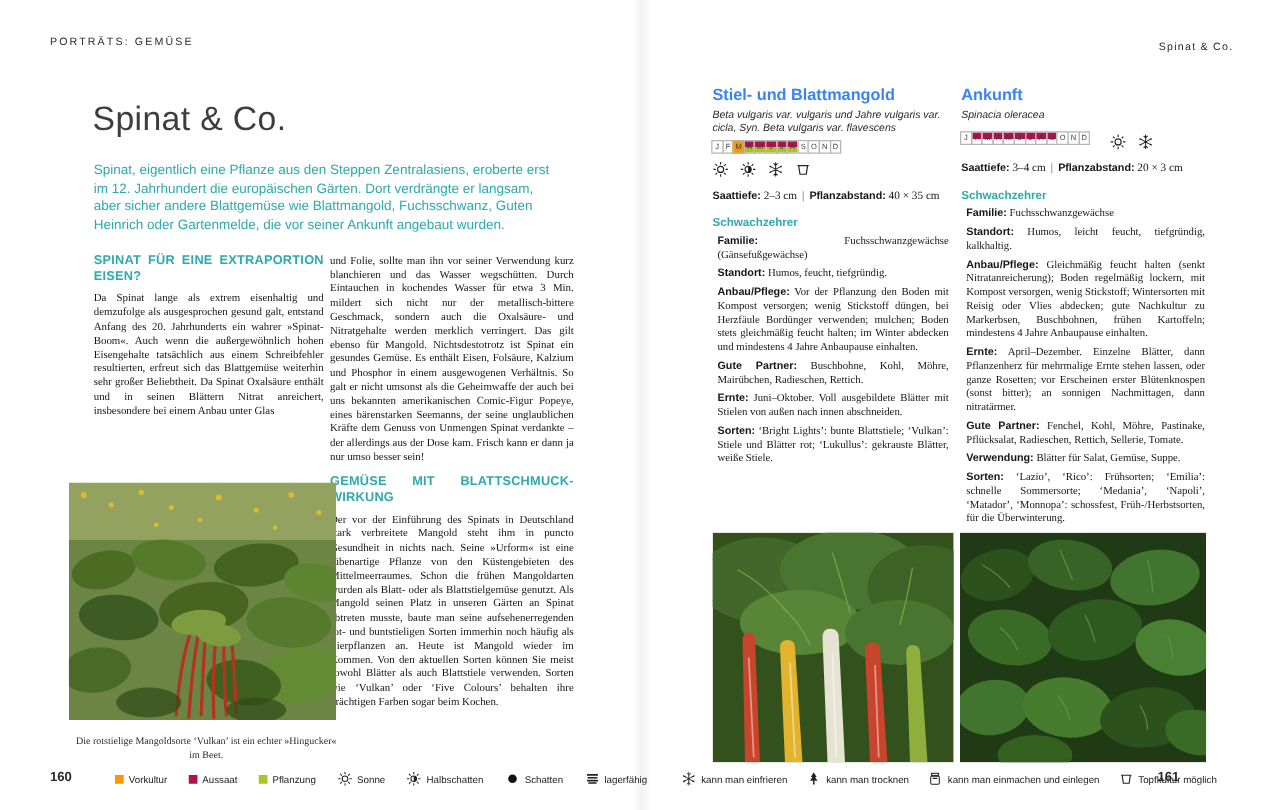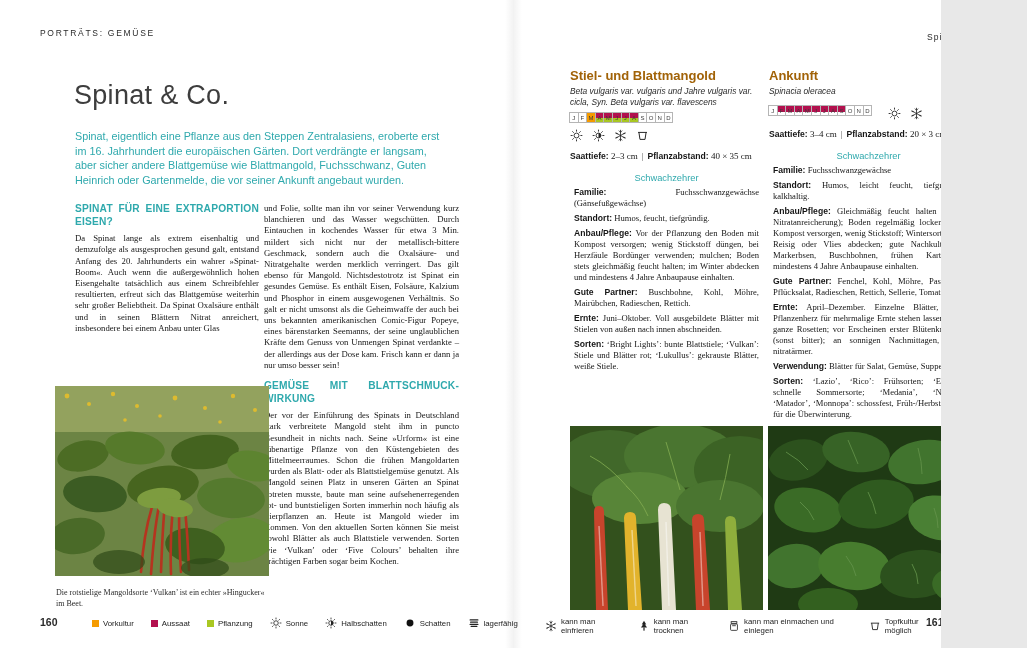--- a/index.html
+++ b/index.html
@@ -1,53 +1,53 @@
 <!DOCTYPE html>
 <html><head>
 <meta charset="utf-8">
 <style>
   html,body{margin:0;padding:0;background:#e8e8e8;}
-  #spread{position:relative;width:941px;height:648px;background:#ffffff;overflow:hidden;
+  #spread{position:relative;width:1027px;height:648px;background:#ffffff;overflow:hidden;
           font-family:"Liberation Sans",sans-serif;color:#1d1d1d;}
   .abs{position:absolute;}
   .gutter{left:505px;top:0;width:17px;height:648px;
           background:linear-gradient(to right,rgba(0,0,0,0),rgba(0,0,0,.05) 50%,rgba(0,0,0,0));}
   
   .kicker{left:40px;top:28px;font-size:8.5px;letter-spacing:1.7px;color:#2a2a2a;}
   .page-title{left:74px;top:62px;font-size:27px;font-weight:400;color:#3d3d3d;letter-spacing:.3px;}
   .intro{left:75px;top:118px;width:368px;font-size:10.8px;line-height:14.8px;}
   .col{text-align:justify;}
   .col-a{left:75px;top:203px;width:184px;}
   .col-b{left:264px;top:203px;width:195px;}
   .sec-head{font-weight:bold;font-size:10.2px;line-height:12.6px;letter-spacing:.2px;margin:0 0 5px 0;}
   .body-text{font-family:Liberation Serif, serif;font-size:8.7px;line-height:11.2px;color:#161616;margin:0;}
   .col-b .sec-head{margin-top:9px;}
   .photo{overflow:hidden;}
   .photo svg{display:block;width:100%;height:100%;}
   .caption{left:56px;top:580px;width:218px;font-family:"Liberation Serif",serif;
-           font-size:8px;line-height:10.8px;color:#2a2a2a;}
+           font-size:8px;line-height:10.8px;color:#2a2a2a;text-align:center;}
   
   .rp-header{top:32px;left:927px;width:60px;font-size:8.5px;letter-spacing:1px;color:#2a2a2a;white-space:nowrap;}
   .profile{width:193px;}
   .profile-0{left:570px;top:68px;}
   .profile-1{left:769px;top:68px;width:199px;}
-  .profile-title{font-size:13px;font-weight:bold;margin:0;color:#a16207;}
+  .profile-title{font-size:13px;font-weight:bold;margin:0;color:#3b82f6;}
   .species{font-style:italic;font-size:8.4px;line-height:11px;margin:3px 0 4px 0;color:#2a2a2a;}
   .cal-row{margin-top:2px;}
   .cal-row.inline{display:flex;align-items:center;gap:16px;}
   .cal-strip{display:flex;}
   .cal-cell{width:9.6px;height:11px;border:1px solid #b5b5b5;margin-left:-1px;box-sizing:border-box;
             display:flex;align-items:center;justify-content:center;
             font-size:6px;color:#3c3c3c;background:#fff;}
   .icon-row{display:flex;align-items:center;gap:9px;margin-top:6px;}
   .icon-row .gl svg{width:13px;height:13px;display:block;}
   .saat{font-family:"Liberation Serif",serif;font-size:9px;margin:9px 0 0 0;color:#161616;}
   .saat strong,.entry strong{font-family:"Liberation Sans",sans-serif;font-size:8.6px;}
   .saat .sep{margin:0 4px;color:#555;}
-  .nutrient{font-weight:normal;font-size:9.3px;margin:12px 0 3px 0;text-align:center;}
+  .nutrient{font-weight:bold;font-size:9.3px;margin:12px 0 3px 0;}
   .entry{font-family:"Liberation Serif",serif;font-size:8.6px;line-height:11px;margin:4px;
          text-align:justify;color:#161616;}
   
   .pagenum{font-size:10.5px;color:#2a2a2a;font-weight:bold;}
   .pn-left{left:40px;top:616px;}
   .pn-right{left:926px;top:616px;}
   .legend{display:flex;align-items:center;font-size:7.8px;color:#222;}
   .legend-left{left:92px;top:617px;gap:17px;}
   .legend-right{left:545px;top:617px;gap:15px;}
   .legend-item{display:flex;align-items:center;gap:4px;}
@@ -56,21 +56,21 @@
   .accent{color:#2fa9ad;}
 </style>
 </head>
 <body>
 
 <div id="spread">
   <div class="abs gutter"></div>
 
   <div class="abs kicker">PORTRÄTS: GEMÜSE</div>
   <h1 class="abs page-title">Spinat &amp; Co.</h1>
-  <p class="abs intro accent">Spinat, eigentlich eine Pflanze aus den Steppen Zentralasiens, eroberte erst im 16. Jahrhundert die europäischen Gärten. Dort verdrängte er langsam, aber sicher andere Blattgemüse wie Blattmangold, Fuchsschwanz, Guten Heinrich oder Gartenmelde, die vor seiner Ankunft angebaut wurden.</p>
+  <p class="abs intro accent">Spinat, eigentlich eine Pflanze aus den Steppen Zentralasiens, eroberte erst im 12. Jahrhundert die europäischen Gärten. Dort verdrängte er langsam, aber sicher andere Blattgemüse wie Blattmangold, Fuchsschwanz, Guten Heinrich oder Gartenmelde, die vor seiner Ankunft angebaut wurden.</p>
 
   <div class="abs col col-a">
     <h3 class="sec-head accent">SPINAT FÜR EINE EXTRAPORTION EISEN?</h3>
     <p class="body-text">Da Spinat lange als extrem eisenhaltig und demzufolge als ausgesprochen gesund galt, entstand Anfang des 20. Jahrhunderts ein wahrer »Spinat-Boom«. Auch wenn die außergewöhnlich hohen Eisengehalte tatsächlich aus einem Schreibfehler resultierten, erfreut sich das Blattgemüse weiterhin sehr großer Beliebtheit. Da Spinat Oxalsäure enthält und in seinen Blättern Nitrat anreichert, insbesondere bei einem Anbau unter Glas</p>
   </div>
 
   <div class="abs col col-b">
     <p class="body-text">und Folie, sollte man ihn vor seiner Verwendung kurz blanchieren und das Wasser wegschütten. Durch Eintauchen in kochendes Wasser für etwa 3 Min. mildert sich nicht nur der metallisch-bittere Geschmack, sondern auch die Oxalsäure- und Nitratgehalte werden merklich verringert. Das gilt ebenso für Mangold. Nichtsdestotrotz ist Spinat ein gesundes Gemüse. Es enthält Eisen, Folsäure, Kalzium und Phosphor in einem ausgewogenen Verhältnis. So galt er nicht umsonst als die Geheimwaffe der auch bei uns bekannten amerikanischen Comic-Figur Popeye, eines bärenstarken Seemanns, der seine unglaublichen Kräfte dem Genuss von Unmengen Spinat verdankte – der allerdings aus der Dose kam. Frisch kann er dann ja nur umso besser sein!</p>
     <h3 class="sec-head accent">GEMÜSE MIT BLATTSCHMUCK-WIRKUNG</h3>
     <p class="body-text">Der vor der Einführung des Spinats in Deutschland stark verbreitete Mangold steht ihm in puncto Gesundheit in nichts nach. Seine »Urform« ist eine rübenartige Pflanze von den Küstengebieten des Mittelmeerraumes. Schon die frühen Mangoldarten wurden als Blatt- oder als Blattstielgemüse genutzt. Als Mangold seinen Platz in unseren Gärten an Spinat abtreten musste, baute man seine aufsehenerregenden rot- und buntstieligen Sorten immerhin noch häufig als Zierpflanzen an. Heute ist Mangold wieder im Kommen. Von den aktuellen Sorten können Sie meist sowohl Blätter als auch Blattstiele verwenden. Sorten wie ‘Vulkan’ oder ‘Five Colours’ behalten ihre prächtigen Farben sogar beim Kochen.</p>
@@ -227,22 +227,22 @@
             </svg>
           </span>
         </div>
     </div>
     <p class="saat"><strong>Saattiefe:</strong><span> 3–4 cm</span><span class="sep">|</span><strong>Pflanzabstand:</strong><span> 20 × 3 cm</span></p>
     <p class="nutrient accent">Schwachzehrer</p>
     <div class="entries">
         <p class="entry"><strong>Familie:</strong> Fuchsschwanzgewächse</p>
         <p class="entry"><strong>Standort:</strong> Humos, leicht feucht, tiefgründig, kalkhaltig.</p>
         <p class="entry"><strong>Anbau/Pflege:</strong> Gleichmäßig feucht halten (senkt Nitratanreicherung); Boden regelmäßig lockern, mit Kompost versorgen, wenig Stickstoff; Wintersorten mit Reisig oder Vlies abdecken; gute Nachkultur zu Markerbsen, Buschbohnen, frühen Kartoffeln; mindestens 4 Jahre Anbaupause einhalten.</p>
+        <p class="entry"><strong>Ernte:</strong> April–Dezember. Einzelne Blätter, dann Pflanzenherz für mehrmalige Ernte stehen lassen, oder ganze Rosetten; vor Erscheinen erster Blütenknospen (sonst bitter); an sonnigen Nachmittagen, dann nitratärmer.</p>
         <p class="entry"><strong>Gute Partner:</strong> Fenchel, Kohl, Möhre, Pastinake, Pflücksalat, Radieschen, Rettich, Sellerie, Tomate.</p>
-        <p class="entry"><strong>Ernte:</strong> April–Dezember. Einzelne Blätter, dann Pflanzenherz für mehrmalige Ernte stehen lassen, oder ganze Rosetten; vor Erscheinen erster Blütenknospen (sonst bitter); an sonnigen Nachmittagen, dann nitratärmer.</p>
         <p class="entry"><strong>Verwendung:</strong> Blätter für Salat, Gemüse, Suppe.</p>
         <p class="entry"><strong>Sorten:</strong> ‘Lazio’, ‘Rico’: Frühsorten; ‘Emilia’: schnelle Sommersorte; ‘Medania’, ‘Napoli’, ‘Matador’, ‘Monnopa’: schossfest, Früh-/Herbstsorten, für die Überwinterung.</p>
       </div>
   </div>
 
   <div class="abs photo" style="left:570px;top:426px;width:193px;height:184px;">
     <svg viewBox="0 0 193 184" preserveAspectRatio="none">
       <rect width="193" height="184" fill="#33511d"></rect>
       <ellipse cx="40" cy="38" rx="52" ry="34" fill="#41682a"></ellipse>
       <ellipse cx="110" cy="30" rx="56" ry="32" fill="#4a7530"></ellipse>

